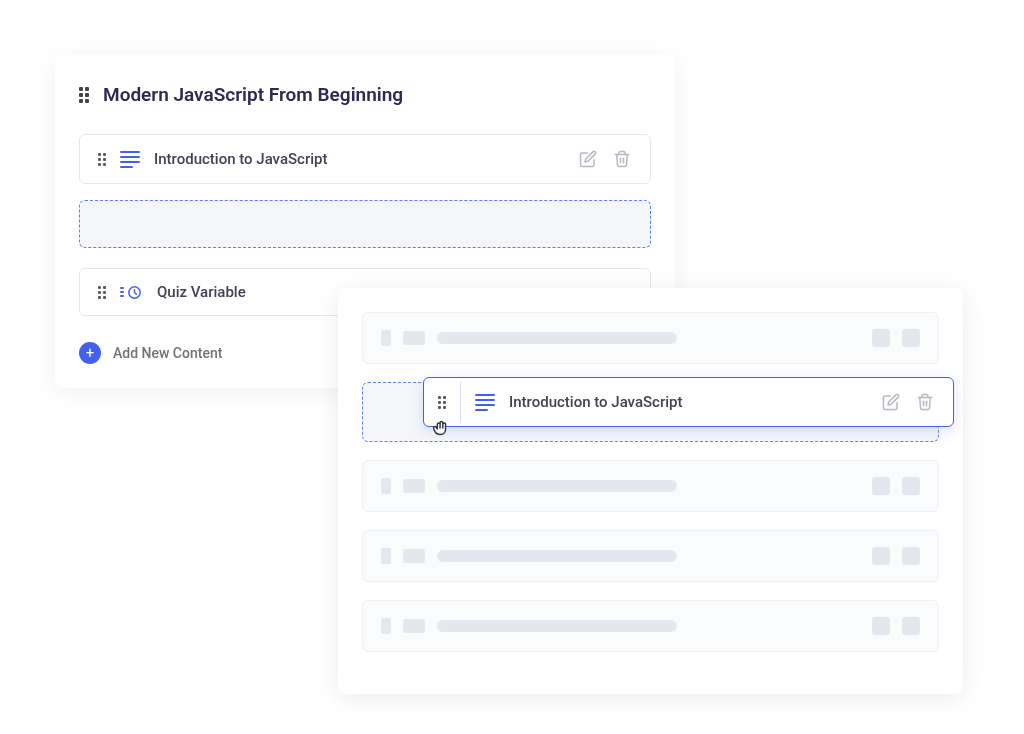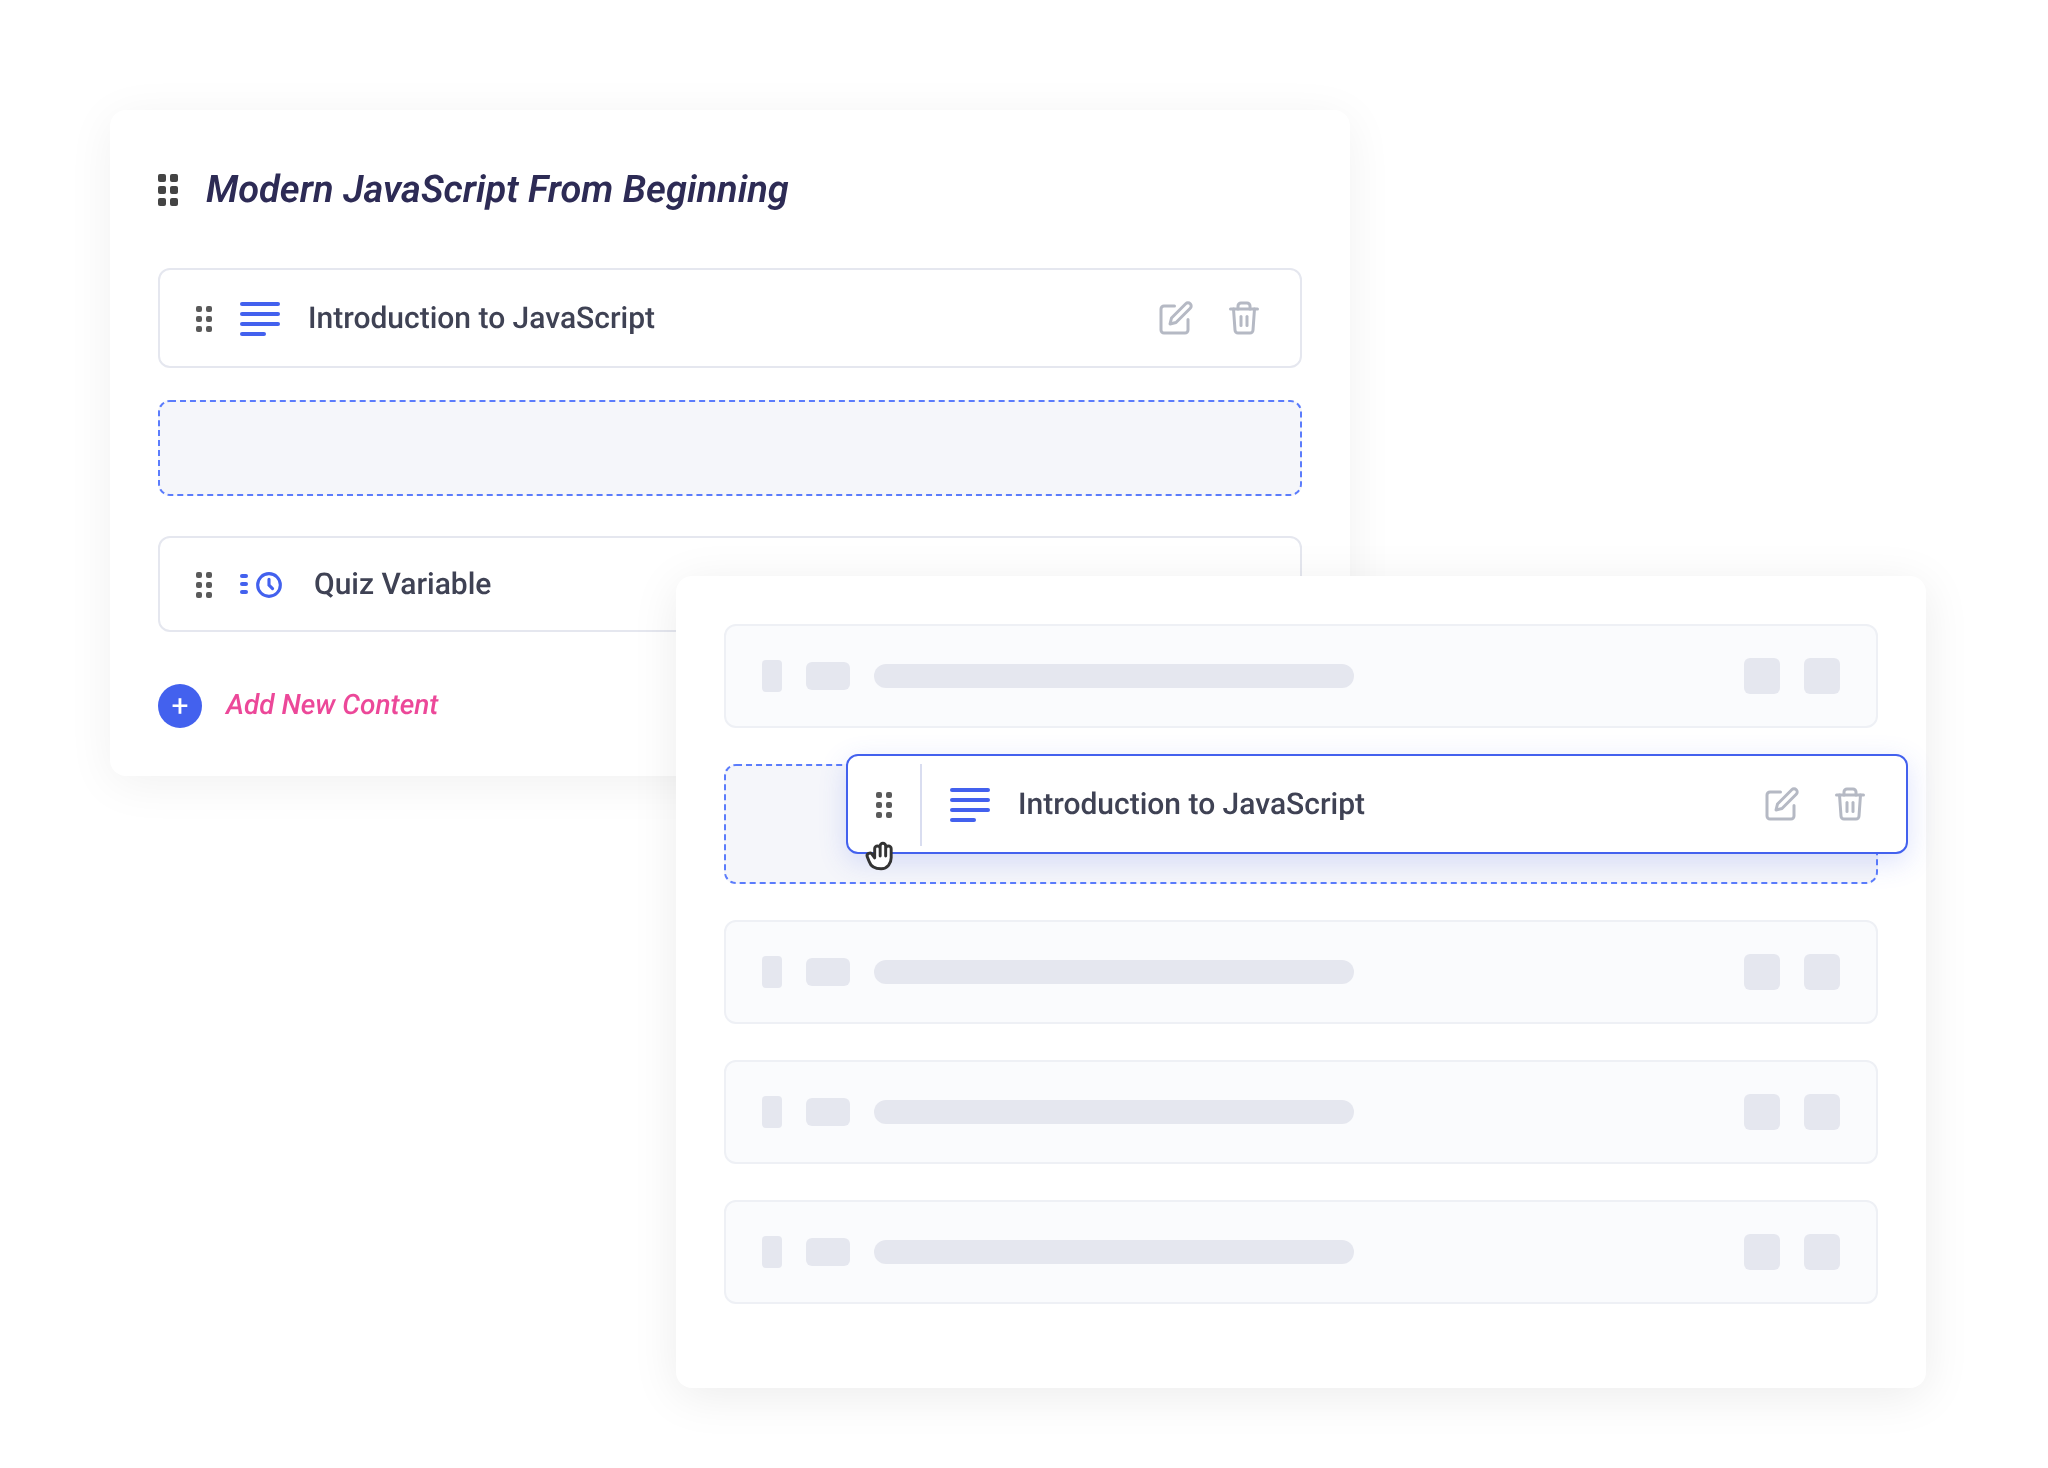--- a/index.html
+++ b/index.html
@@ -32,21 +32,20 @@
       border-radius: 8px;
       box-shadow: 0 4px 24px rgba(0,0,0,0.08);
       padding: 24px;
     }
 
     .panel-header {
       display: flex;
       align-items: center;
       gap: 14px;
       margin-bottom: 28px;
-      font-style: italic;
     }
 
     .panel-title {
       font-size: 19px;
       font-weight: 600;
       color: #2d2b55;
     }
 
     .drag-handle-icon {
       display: inline-grid;
@@ -149,22 +148,21 @@
       align-items: center;
       justify-content: center;
       color: #fff;
       font-size: 15px;
       font-weight: 400;
     }
 
     .add-content-label {
       font-size: 14px;
       font-weight: 500;
-      color: #ec4899;
-      font-style: italic;
+      color: #737373;
     }
 
     
     .skeleton-row {
       display: flex;
       align-items: center;
       gap: 12px;
       padding: 16px 18px;
       border: 1px solid #eef0f5;
       border-radius: 6px;

